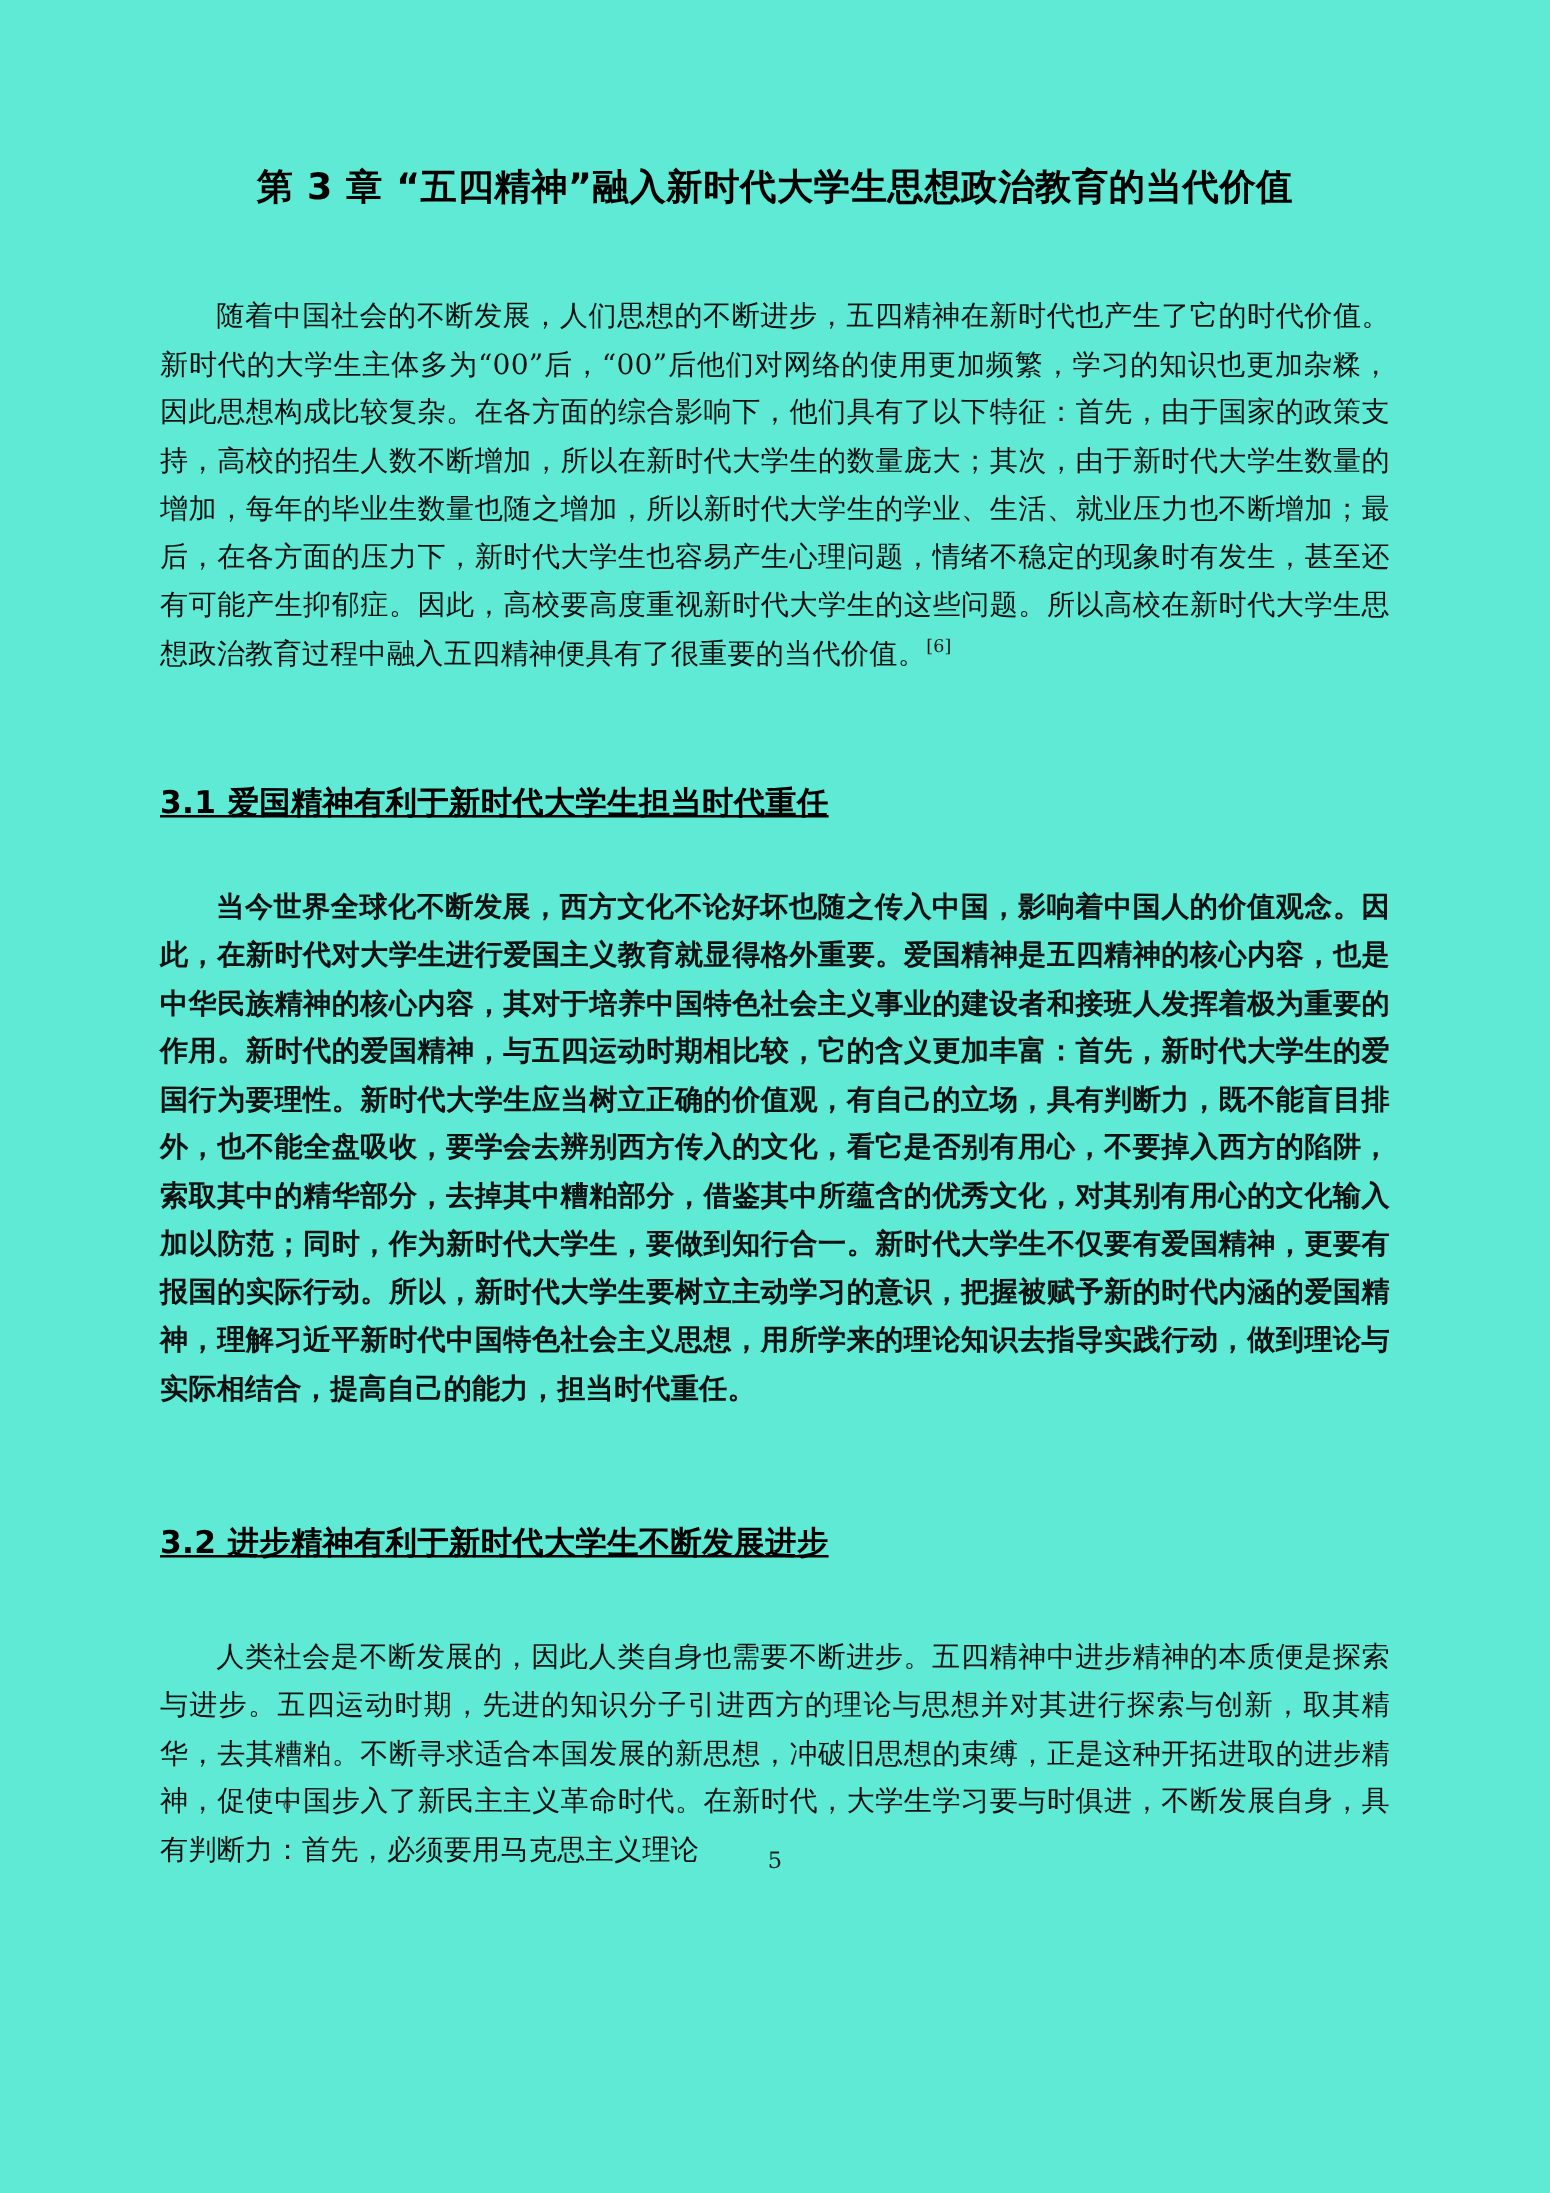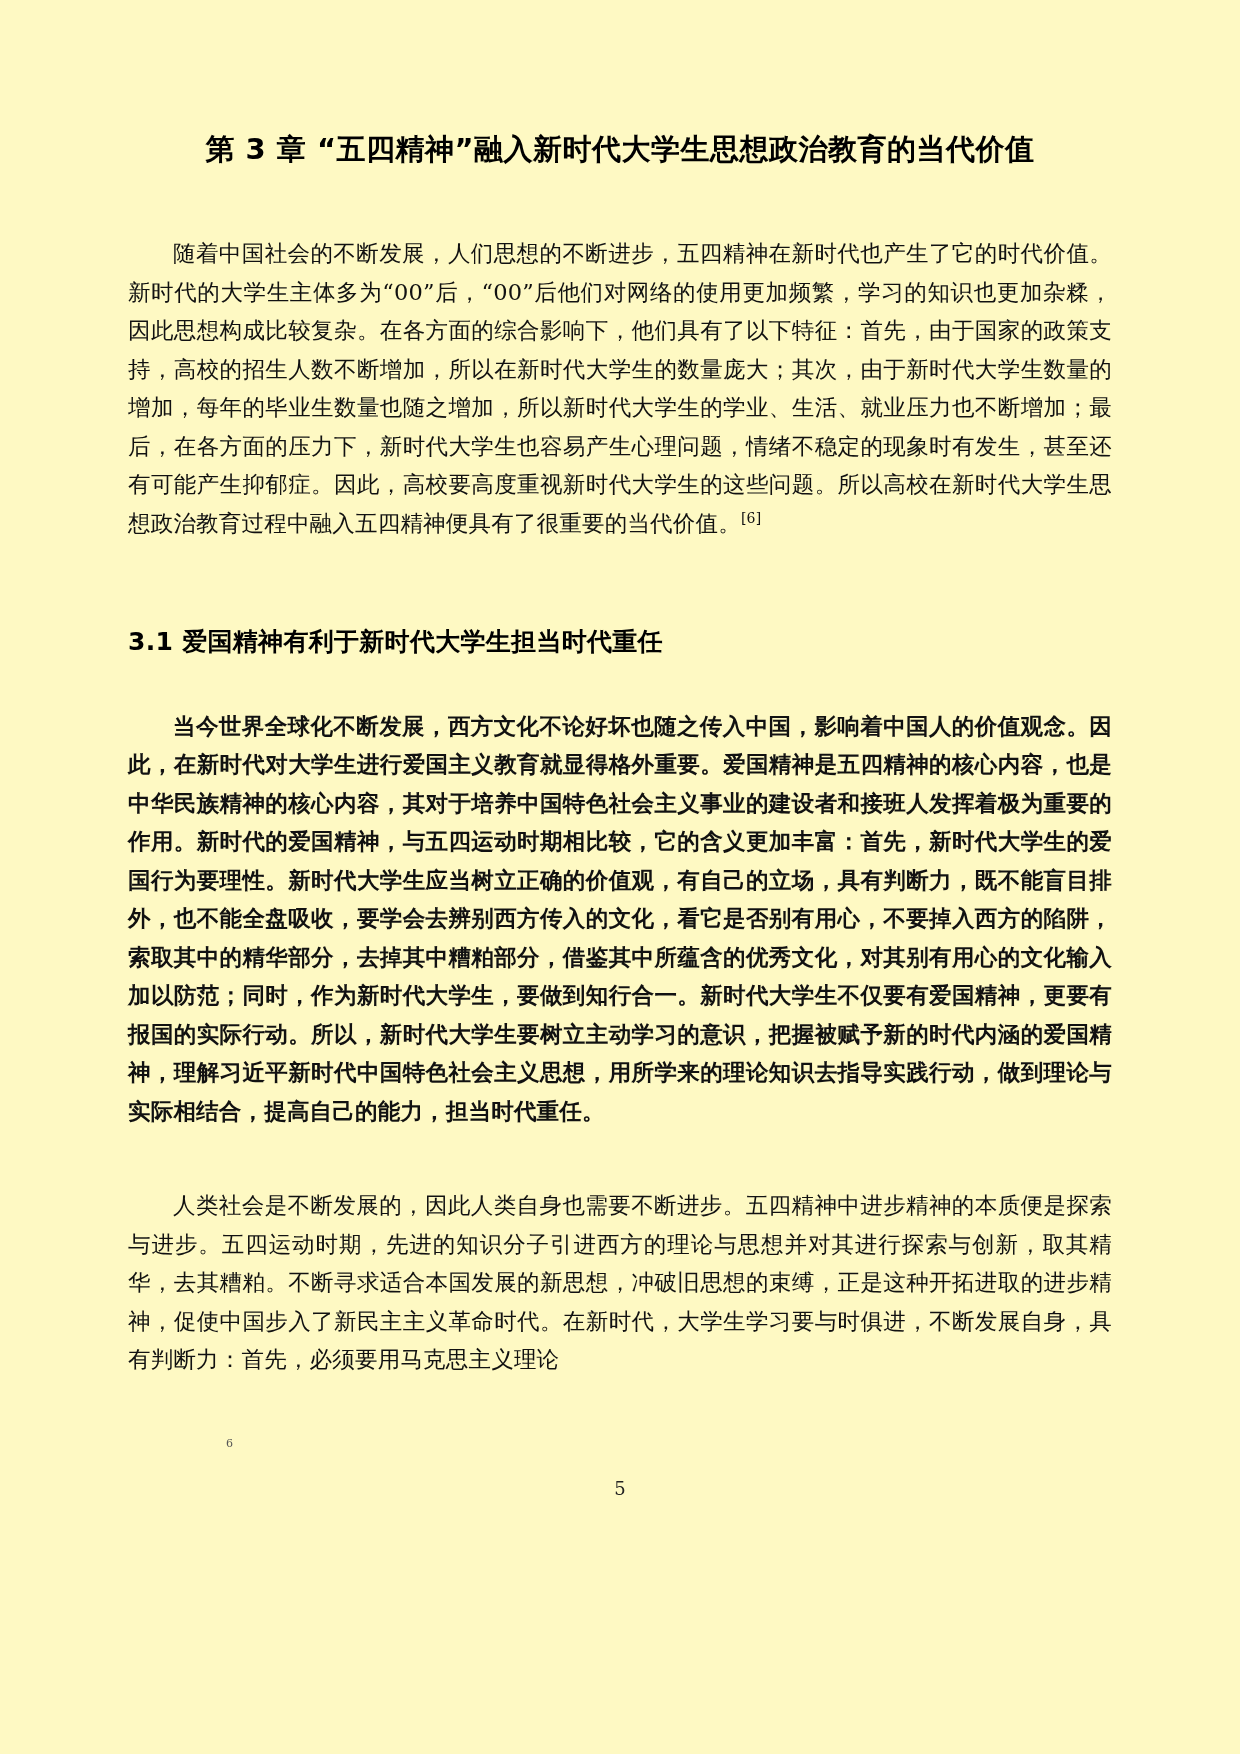--- a/index.html
+++ b/index.html
@@ -9,21 +9,21 @@
     background: #ffffff;
   }
   body {
     font-family: "DejaVu Serif", "Liberation Serif", serif;
     color: #1a1a1a;
   }
   .page {
     position: relative;
     width: 1240px;
     height: 1754px;
-    background: #fef9c3;
+    background: #5eead4;
     margin: 0 auto;
     overflow: hidden;
     box-sizing: border-box;
   }
   .content {
     position: absolute;
     left: 128px;
     top: 0;
     width: 984px;
   }
@@ -65,20 +65,21 @@
   
   .section-heading {
     font-family: "DejaVu Sans", "Liberation Sans", sans-serif;
     font-weight: bold;
     font-size: 25px;
     line-height: 1.3;
     color: #000000;
     margin: 0;
     letter-spacing: 0.3px;
     white-space: nowrap;
+    text-decoration: underline;
   }
   .heading-3-1 { margin-top: 84px; }
   .heading-3-2 { margin-top: 88px; }
 
   .after-heading { margin-top: 48px; font-weight: bold; }
   .after-heading-2 { margin-top: 56px; }
 
   
   .footnote-mark {
     position: absolute;
@@ -107,20 +108,21 @@
   <div class="content">
 
     <h1 class="chapter-title">第 3 章  “五四精神”融入新时代大学生思想政治教育的当代价值</h1>
 
     <p class="body-par par-gap-top-1"><span>随着中国社会的不断发展，人们思想的不断进步，五四精神在新时代也产生了它的时代价值。新时代的大学生主体多为“00”后，“00”后他们对网络的使用更加频繁，学习的知识也更加杂糅，因此思想构成比较复杂。在各方面的综合影响下，他们具有了以下特征：首先，由于国家的政策支持，高校的招生人数不断增加，所以在新时代大学生的数量庞大；其次，由于新时代大学生数量的增加，每年的毕业生数量也随之增加，所以新时代大学生的学业、生活、就业压力也不断增加；最后，在各方面的压力下，新时代大学生也容易产生心理问题，情绪不稳定的现象时有发生，甚至还有可能产生抑郁症。因此，高校要高度重视新时代大学生的这些问题。所以高校在新时代大学生思想政治教育过程中融入五四精神便具有了很重要的当代价值。</span><span class="sup-ref">[6]</span></p>
 
     <h2 class="section-heading heading-3-1">3.1  爱国精神有利于新时代大学生担当时代重任</h2>
 
     <p class="body-par after-heading">当今世界全球化不断发展，西方文化不论好坏也随之传入中国，影响着中国人的价值观念。因此，在新时代对大学生进行爱国主义教育就显得格外重要。爱国精神是五四精神的核心内容，也是中华民族精神的核心内容，其对于培养中国特色社会主义事业的建设者和接班人发挥着极为重要的作用。新时代的爱国精神，与五四运动时期相比较，它的含义更加丰富：首先，新时代大学生的爱国行为要理性。新时代大学生应当树立正确的价值观，有自己的立场，具有判断力，既不能盲目排外，也不能全盘吸收，要学会去辨别西方传入的文化，看它是否别有用心，不要掉入西方的陷阱，索取其中的精华部分，去掉其中糟粕部分，借鉴其中所蕴含的优秀文化，对其别有用心的文化输入加以防范；同时，作为新时代大学生，要做到知行合一。新时代大学生不仅要有爱国精神，更要有报国的实际行动。所以，新时代大学生要树立主动学习的意识，把握被赋予新的时代内涵的爱国精神，理解习近平新时代中国特色社会主义思想，用所学来的理论知识去指导实践行动，做到理论与实际相结合，提高自己的能力，担当时代重任。</p>
 
+    <h2 class="section-heading heading-3-2">3.2  进步精神有利于新时代大学生不断发展进步</h2>
 
     <p class="body-par after-heading-2">人类社会是不断发展的，因此人类自身也需要不断进步。五四精神中进步精神的本质便是探索与进步。五四运动时期，先进的知识分子引进西方的理论与思想并对其进行探索与创新，取其精华，去其糟粕。不断寻求适合本国发展的新思想，冲破旧思想的束缚，正是这种开拓进取的进步精神，促使中国步入了新民主主义革命时代。在新时代，大学生学习要与时俱进，不断发展自身，具有判断力：首先，必须要用马克思主义理论</p>
 
   </div>
 
   <div class="footnote-mark">6</div>
 
   <div class="page-number">5</div>
 
 </div>

